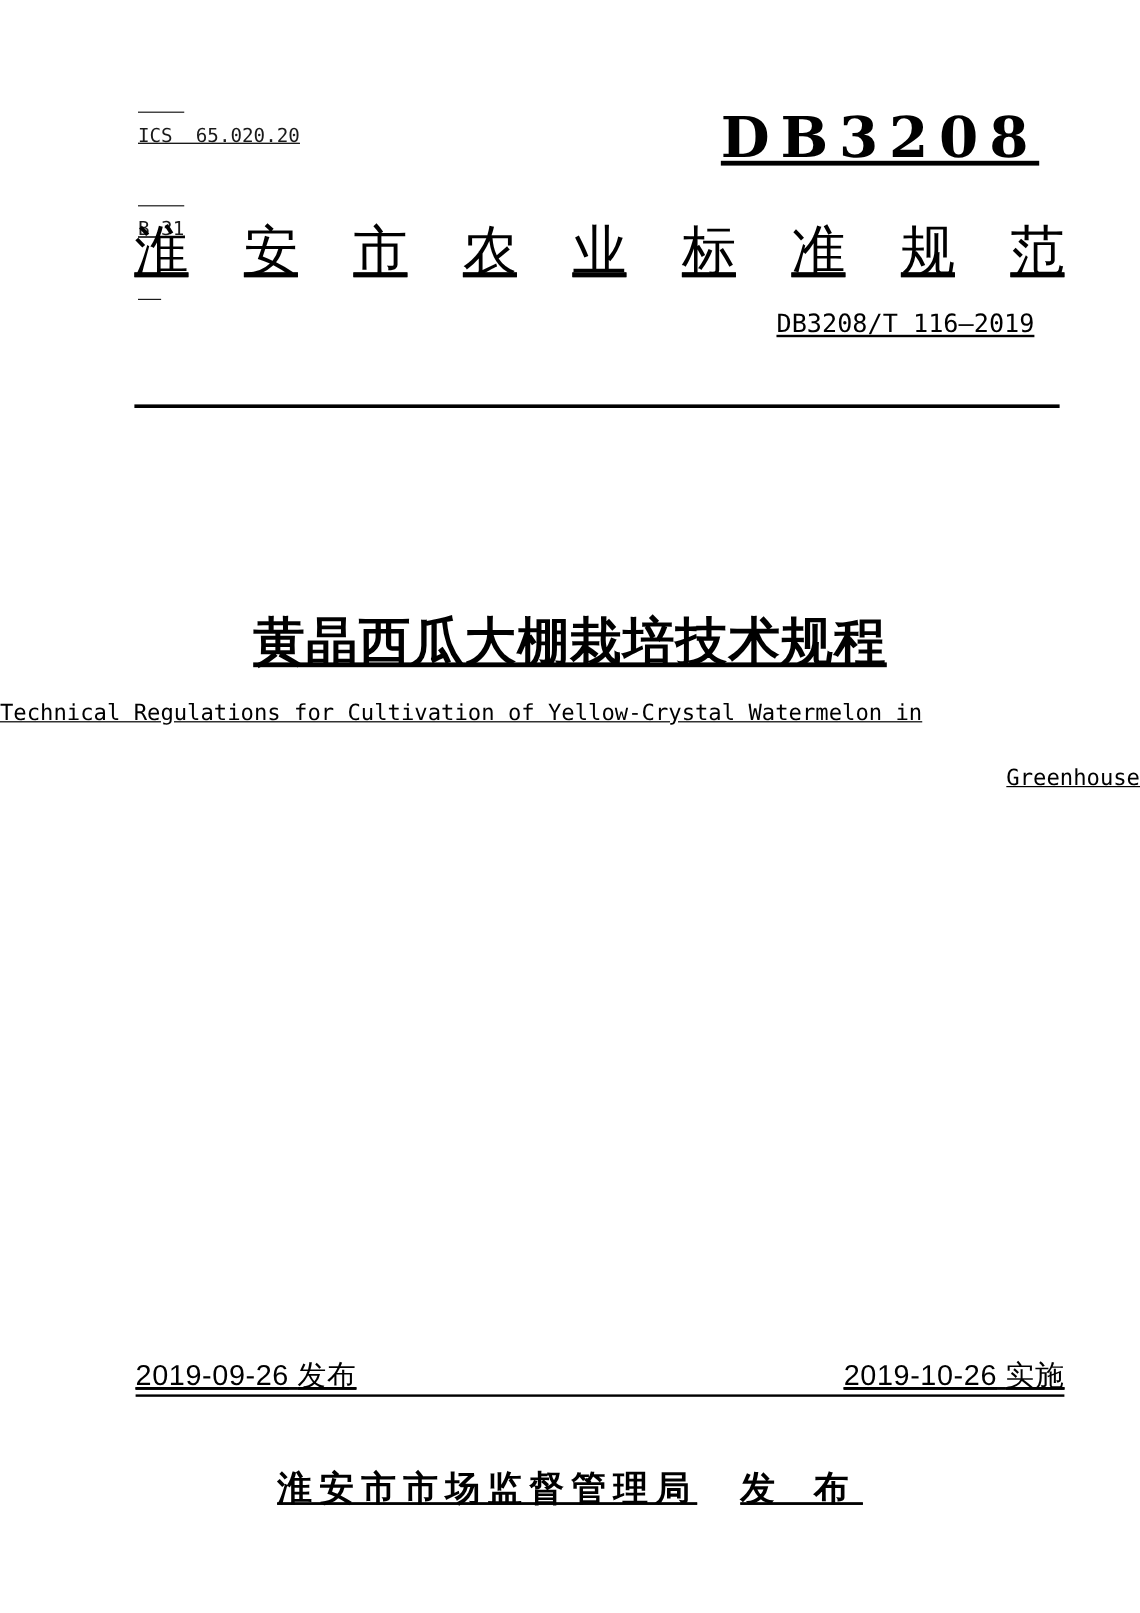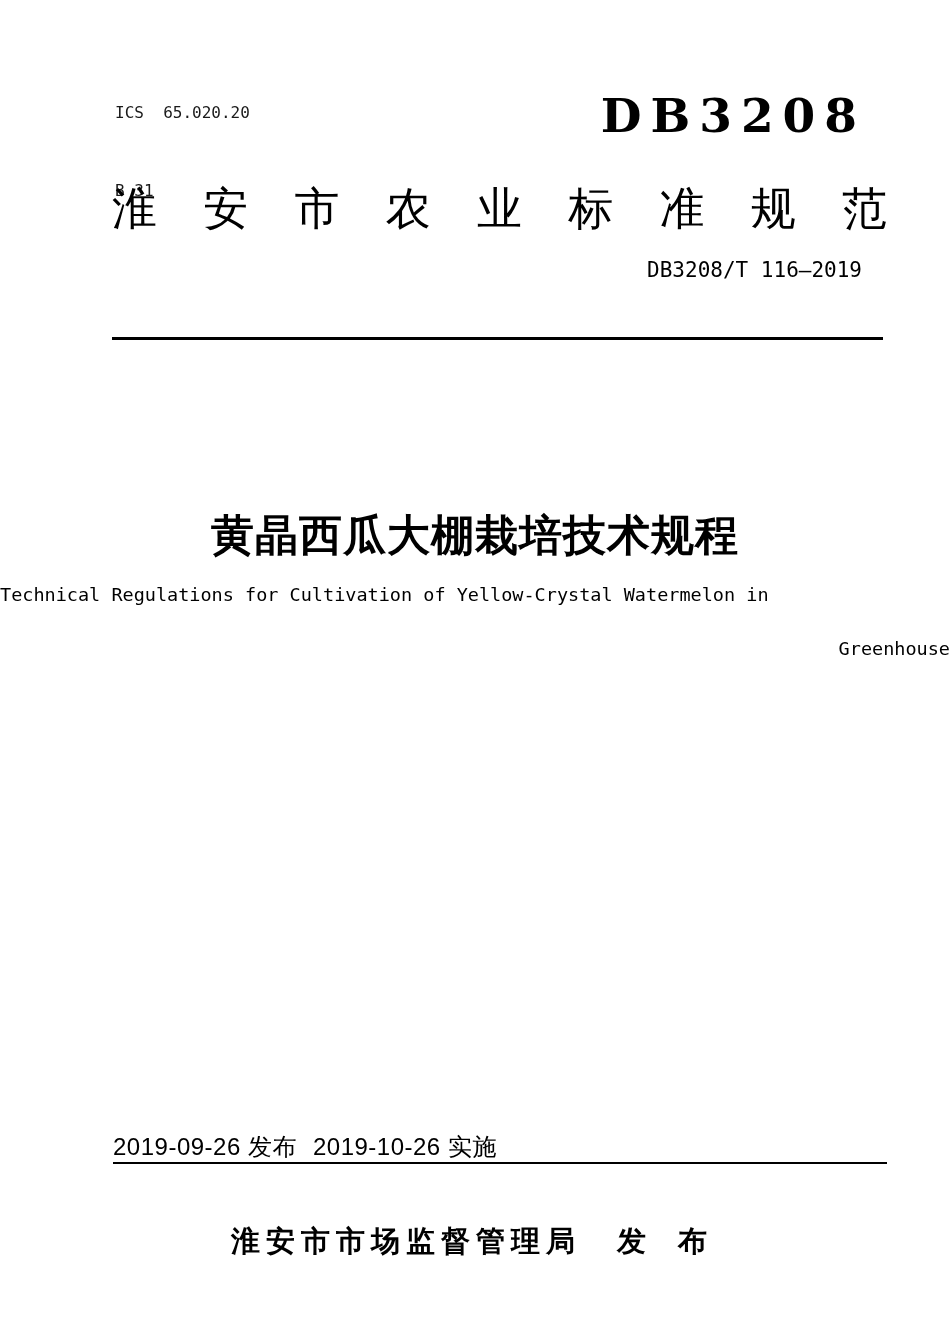--- a/index.html
+++ b/index.html
@@ -1,15 +1,15 @@
 <!DOCTYPE html>
 <html><head>
 <meta charset="utf-8">
 <style>
-  * { margin: 0; padding: 0; box-sizing: border-box; }
+  * { margin: 0; padding: 0; box-sizing: border-box; text-decoration: underline; }
   html, body { background: #ffffff; }
   body { font-family: "Liberation Sans", sans-serif; color: #000; }
 
   .page {
     position: relative;
     width: 950px;
     height: 1344px;
     background: #ffffff;
     overflow: hidden;
     margin: 0 auto;
@@ -104,20 +104,21 @@
     font-size: 18.5px;
     line-height: 1.4;
   }
 
   .date-row {
     position: absolute;
     left: 113px;
     top: 1132px;
     width: 774px;
     display: flex;
+    justify-content: space-between;
     align-items: flex-end;
     font-size: 24px;
     line-height: 30px;
     border-bottom: 2px solid #000;
     font-family: "Liberation Sans", sans-serif;
     letter-spacing: 0.5px;
     gap: 16px;
   }
 
   .publisher-row {

